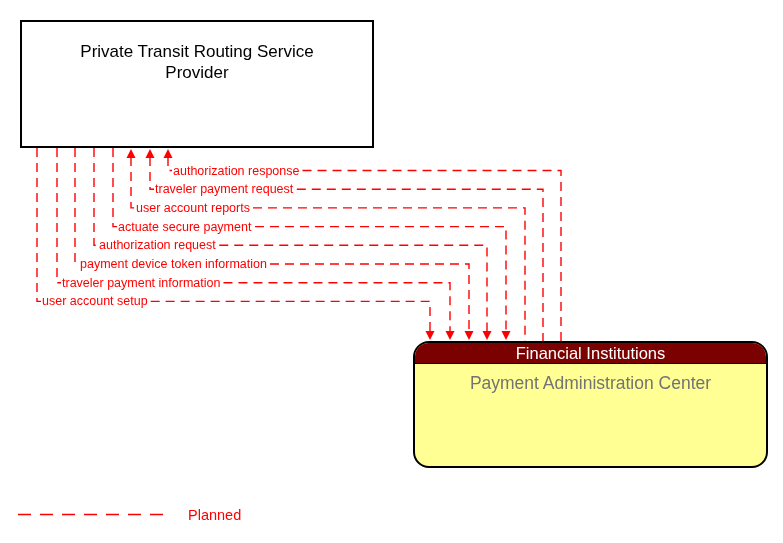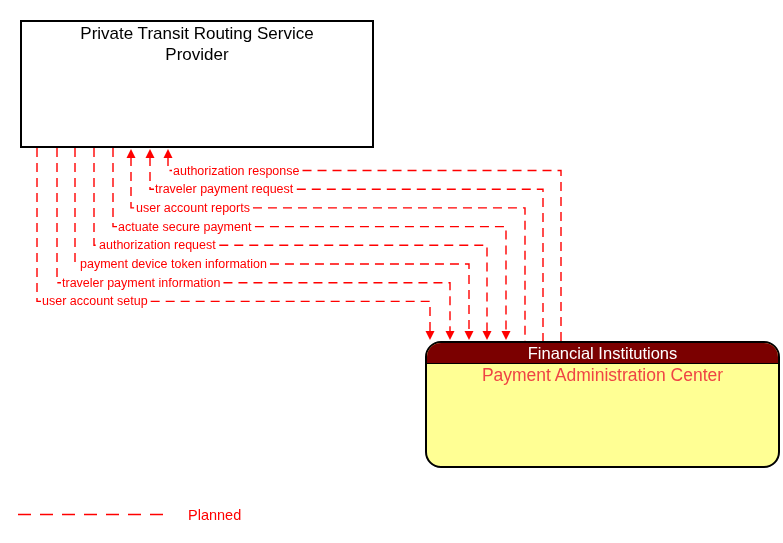--- a/index.html
+++ b/index.html
@@ -18,35 +18,35 @@
   .box-tl {
     left:20px; top:20px; width:354px; height:128px;
     background:#ffffff; border:2px solid #000000;
   }
   .box-tl .hdr {
     height:22px; line-height:22px; text-align:center;
     background:#0000B0; color:#ffffff; font-size:17px;
     border-bottom:1.5px solid #000000; white-space:nowrap; overflow:hidden;
   }
   .box-tl .bdy {
-    text-align:center; font-size:17px; line-height:21px; color:#000000; padding-top:1px;
+    text-align:center; font-size:17px; line-height:21px; color:#000000; padding-top:19px;
   }
   .box-tl .bdy span { display:inline-block; max-width:280px; }
 
   .box-br {
     left:413px; top:341px; width:355px; height:127px;
-    background:#FFFF94; border:2px solid #000000; border-radius:16px; overflow:hidden;margin-left:12px;
+    background:#FFFF94; border:2px solid #000000; border-radius:16px; overflow:hidden;
   }
   .box-br .hdr {
     height:20px; line-height:20px; text-align:center;
     background:#7B0000; color:#ffffff; font-size:16.5px;
     border-bottom:1.5px solid #000000; white-space:nowrap; overflow:hidden;
   }
   .box-br .bdy {
-    text-align:center; font-size:17.5px; line-height:22px; color:#ef4444; padding-top:0;
+    text-align:center; font-size:17.5px; line-height:22px; color:#737373; padding-top:8px;
   }
 </style>
 </head>
 <body>
 
 <div class="canvas">
 
   <svg id="flows-svg" class="layer" width="783" height="543" viewBox="0 0 783 543">
     <line x1="18" y1="514.5" x2="170" y2="514.5" class="legendline"></line>
     <text x="188" y="519.5" class="legend-label">Planned</text>

